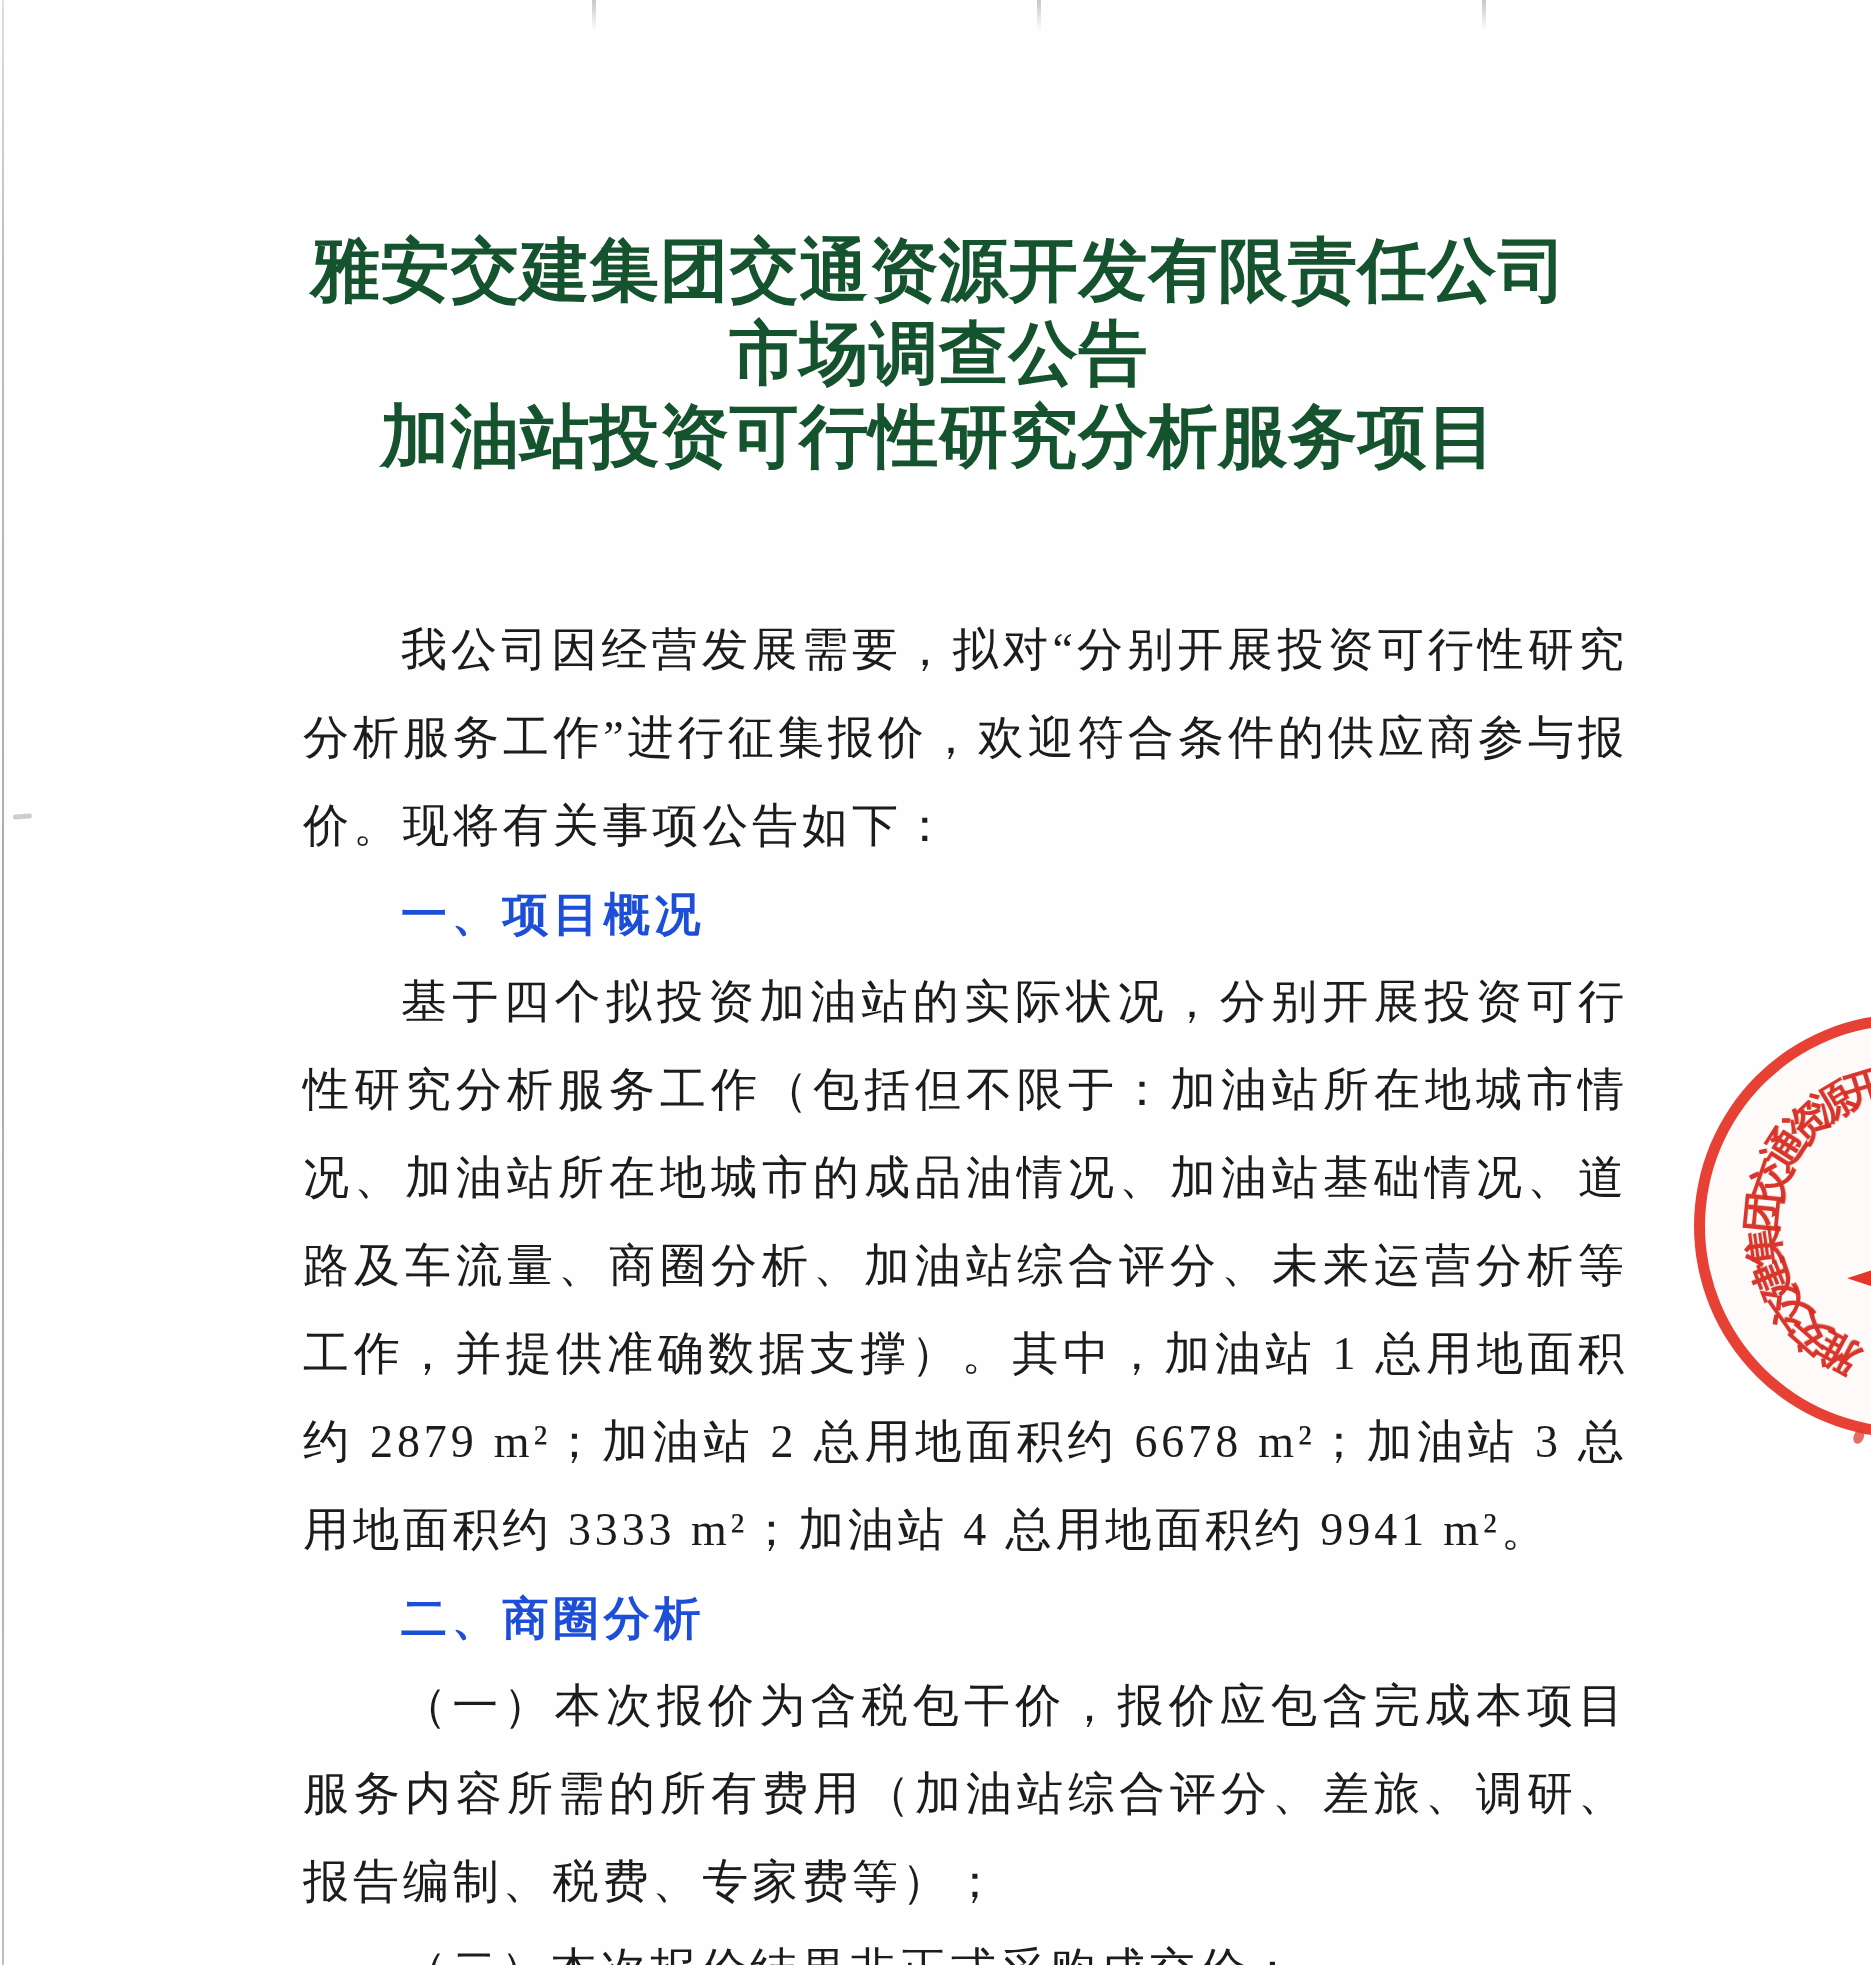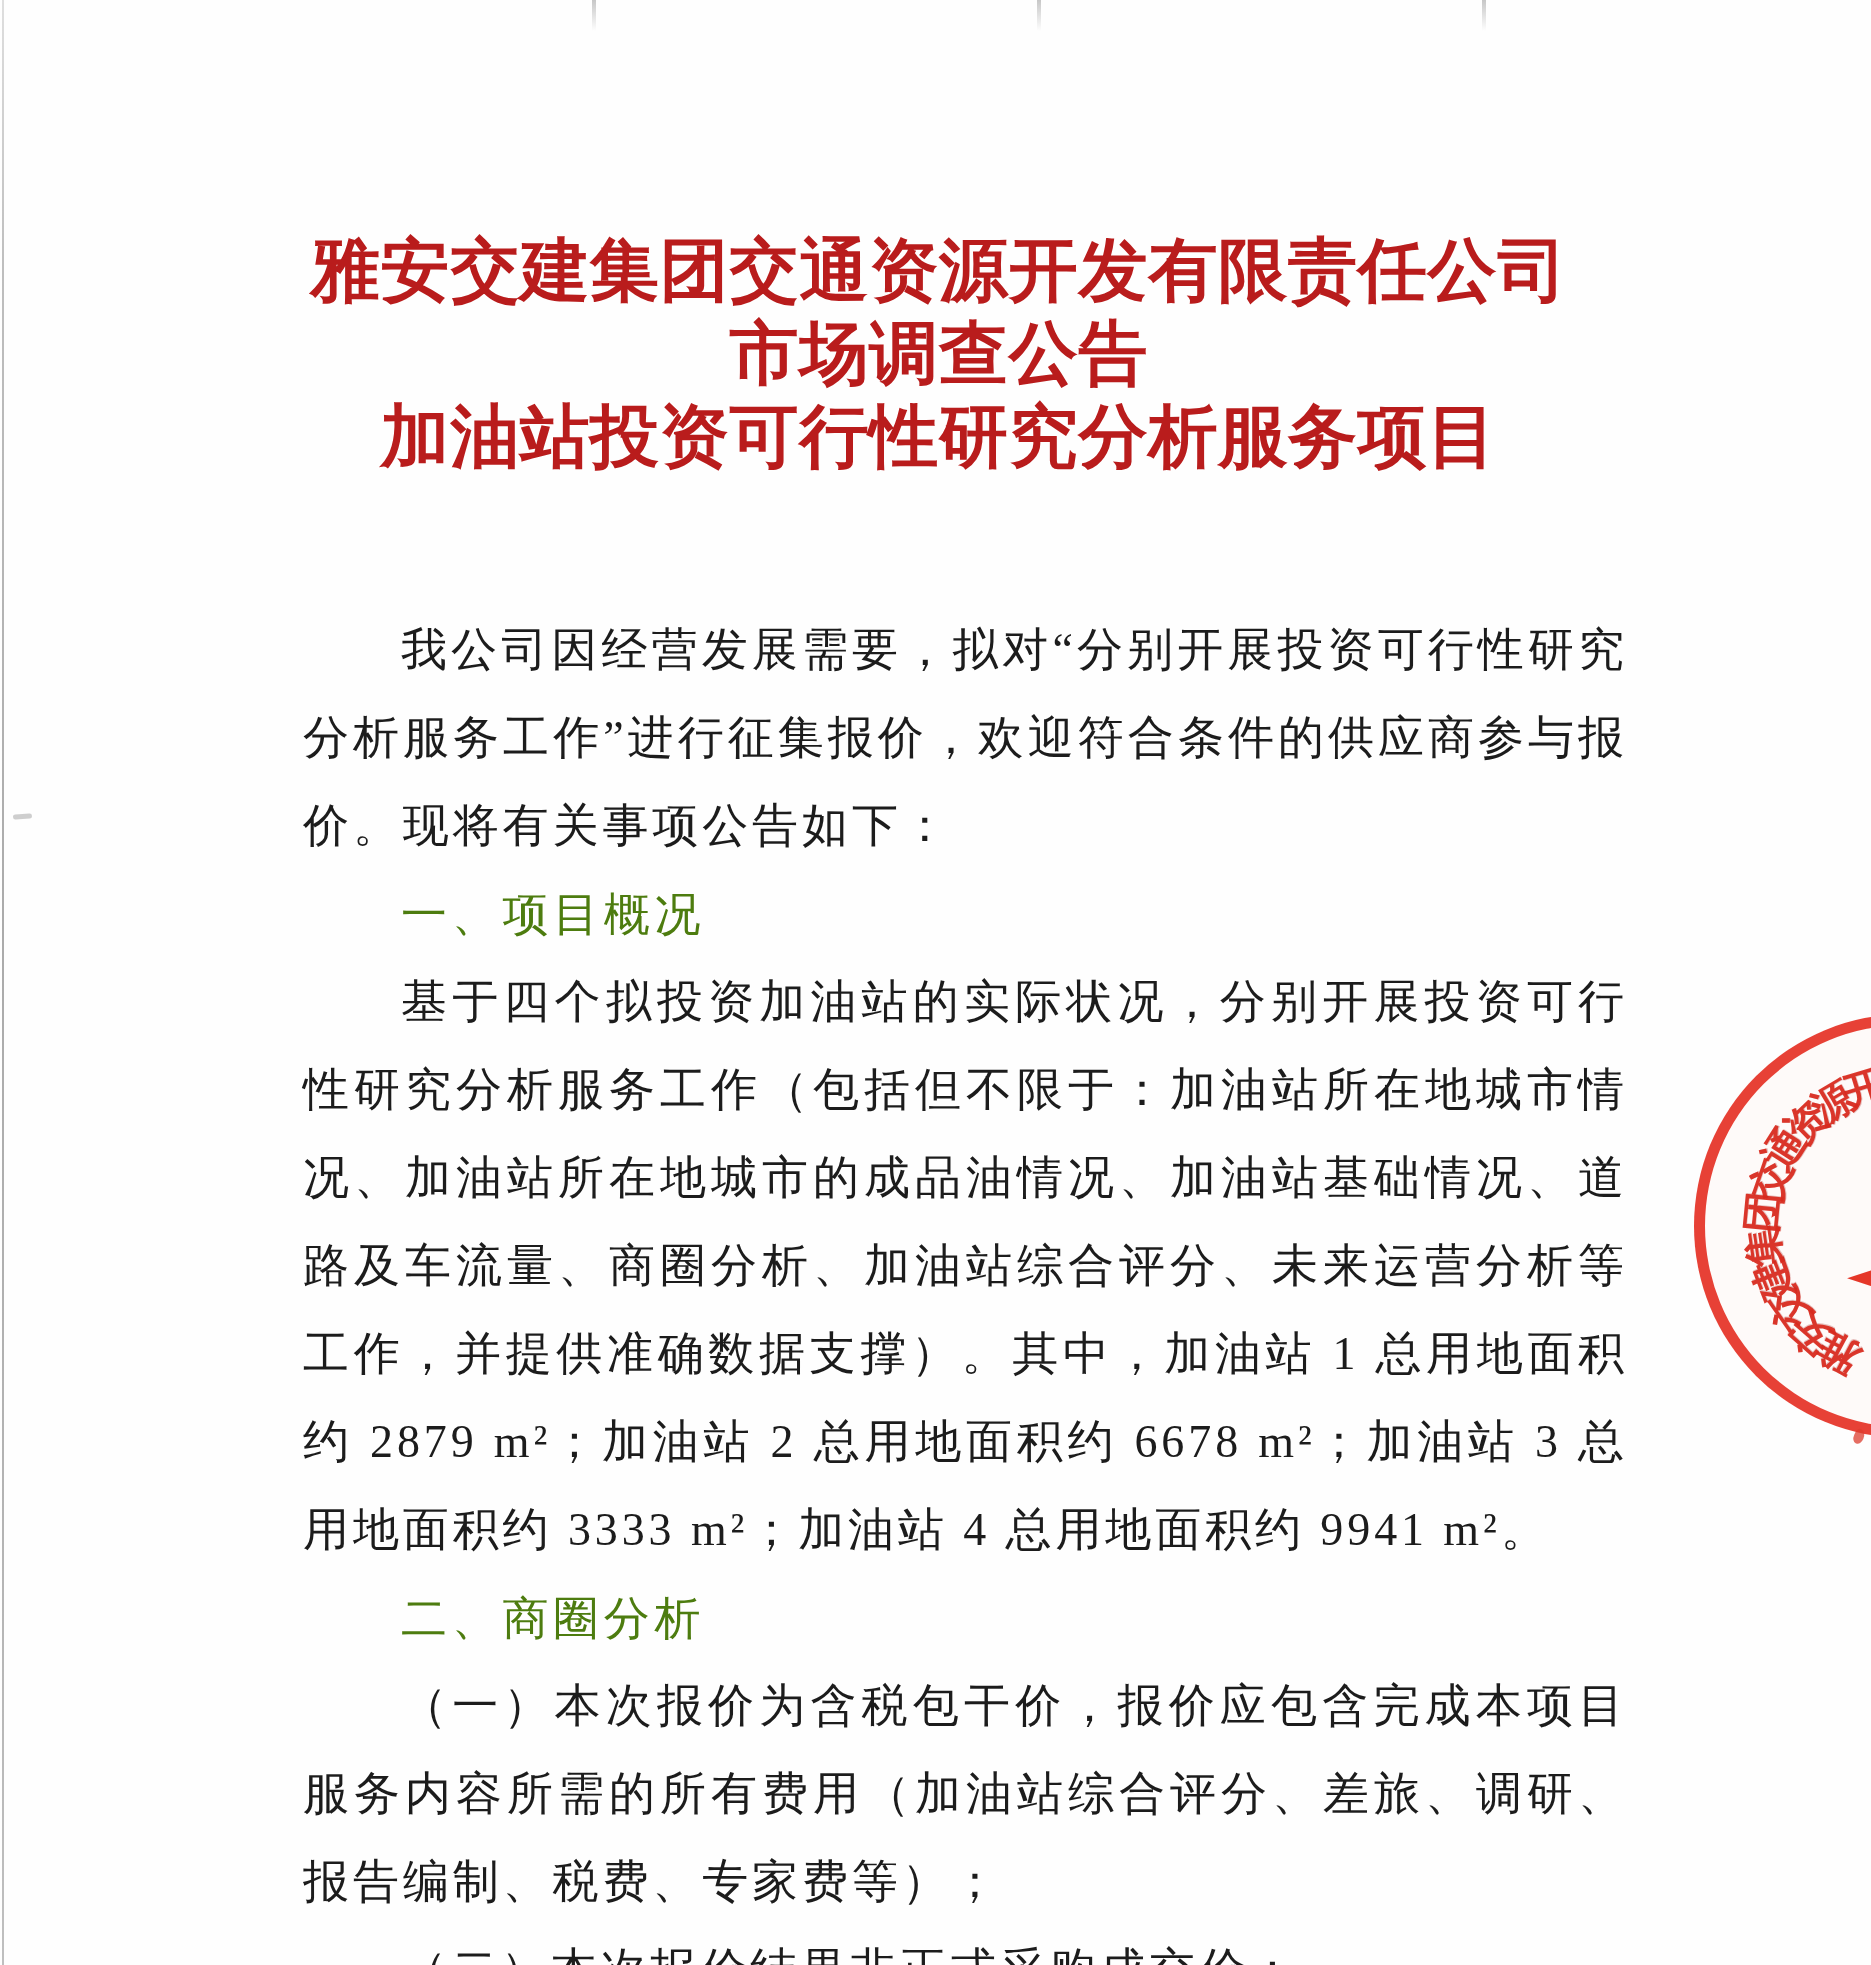--- a/index.html
+++ b/index.html
@@ -21,42 +21,42 @@
     top: 230px;
     width: 1344px;
     text-align: center;
   }
   .title-line {
     font-family: "Liberation Serif", "DejaVu Serif", serif;
     font-weight: bold;
     font-size: 69px;
     line-height: 83px;
     letter-spacing: 0.8px;
-    color: #b91c1c;
+    color: #14532d;
     white-space: nowrap;
   }
 
   
   .content {
     position: absolute;
     left: 303px;
     top: 606px;
     width: 1325px;
     font-size: 46px;
     line-height: 88px;
     letter-spacing: 3.9px;
     text-align: justify;
     color: #1c1c1c;
   }
   .content p { margin: 0; text-indent: 98px; }
   .heading {
     font-family: "Liberation Sans", "DejaVu Sans", sans-serif;
-    font-weight: normal;
+    font-weight: bold;
     letter-spacing: 4.7px;
-    color: #4d7c0f;
+    color: #1d4ed8;
   }
 
   
   .stamp { position: absolute; inset: 0; pointer-events: none; }
   .stamp-ring {
     position: absolute;
     left: 1694px;
     top: 1014px;
     width: 424px;
     height: 424px;

